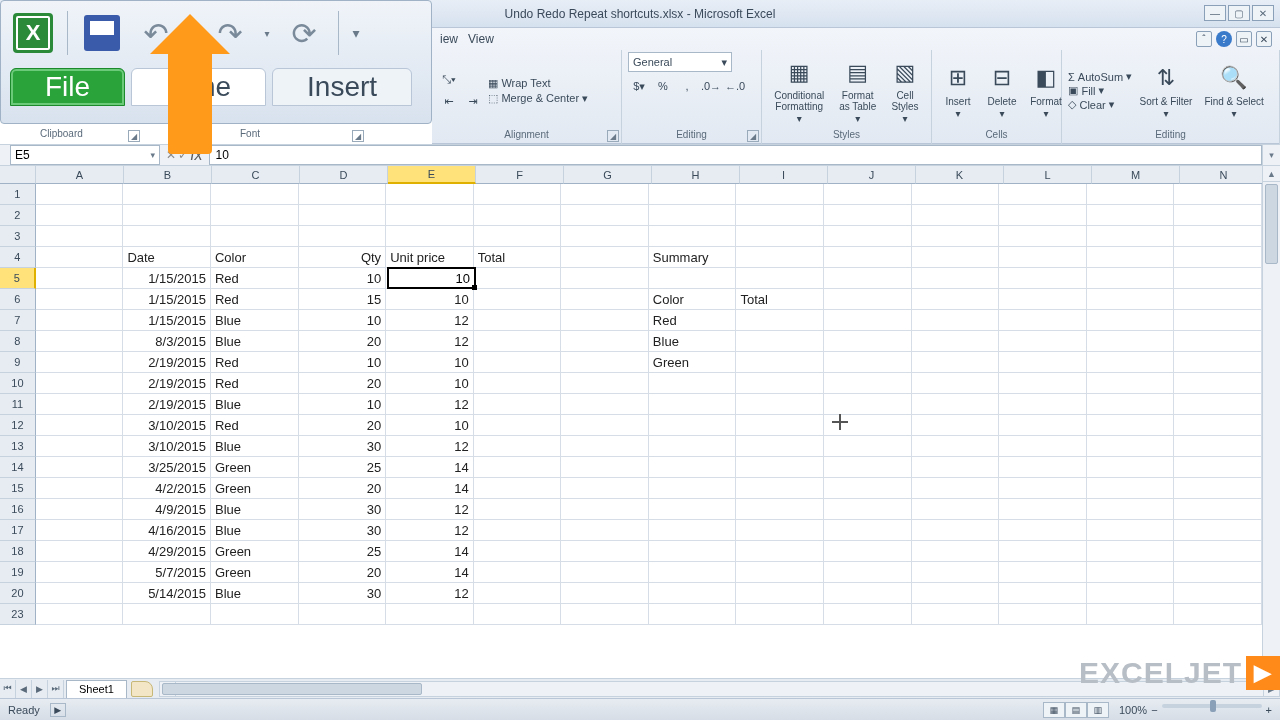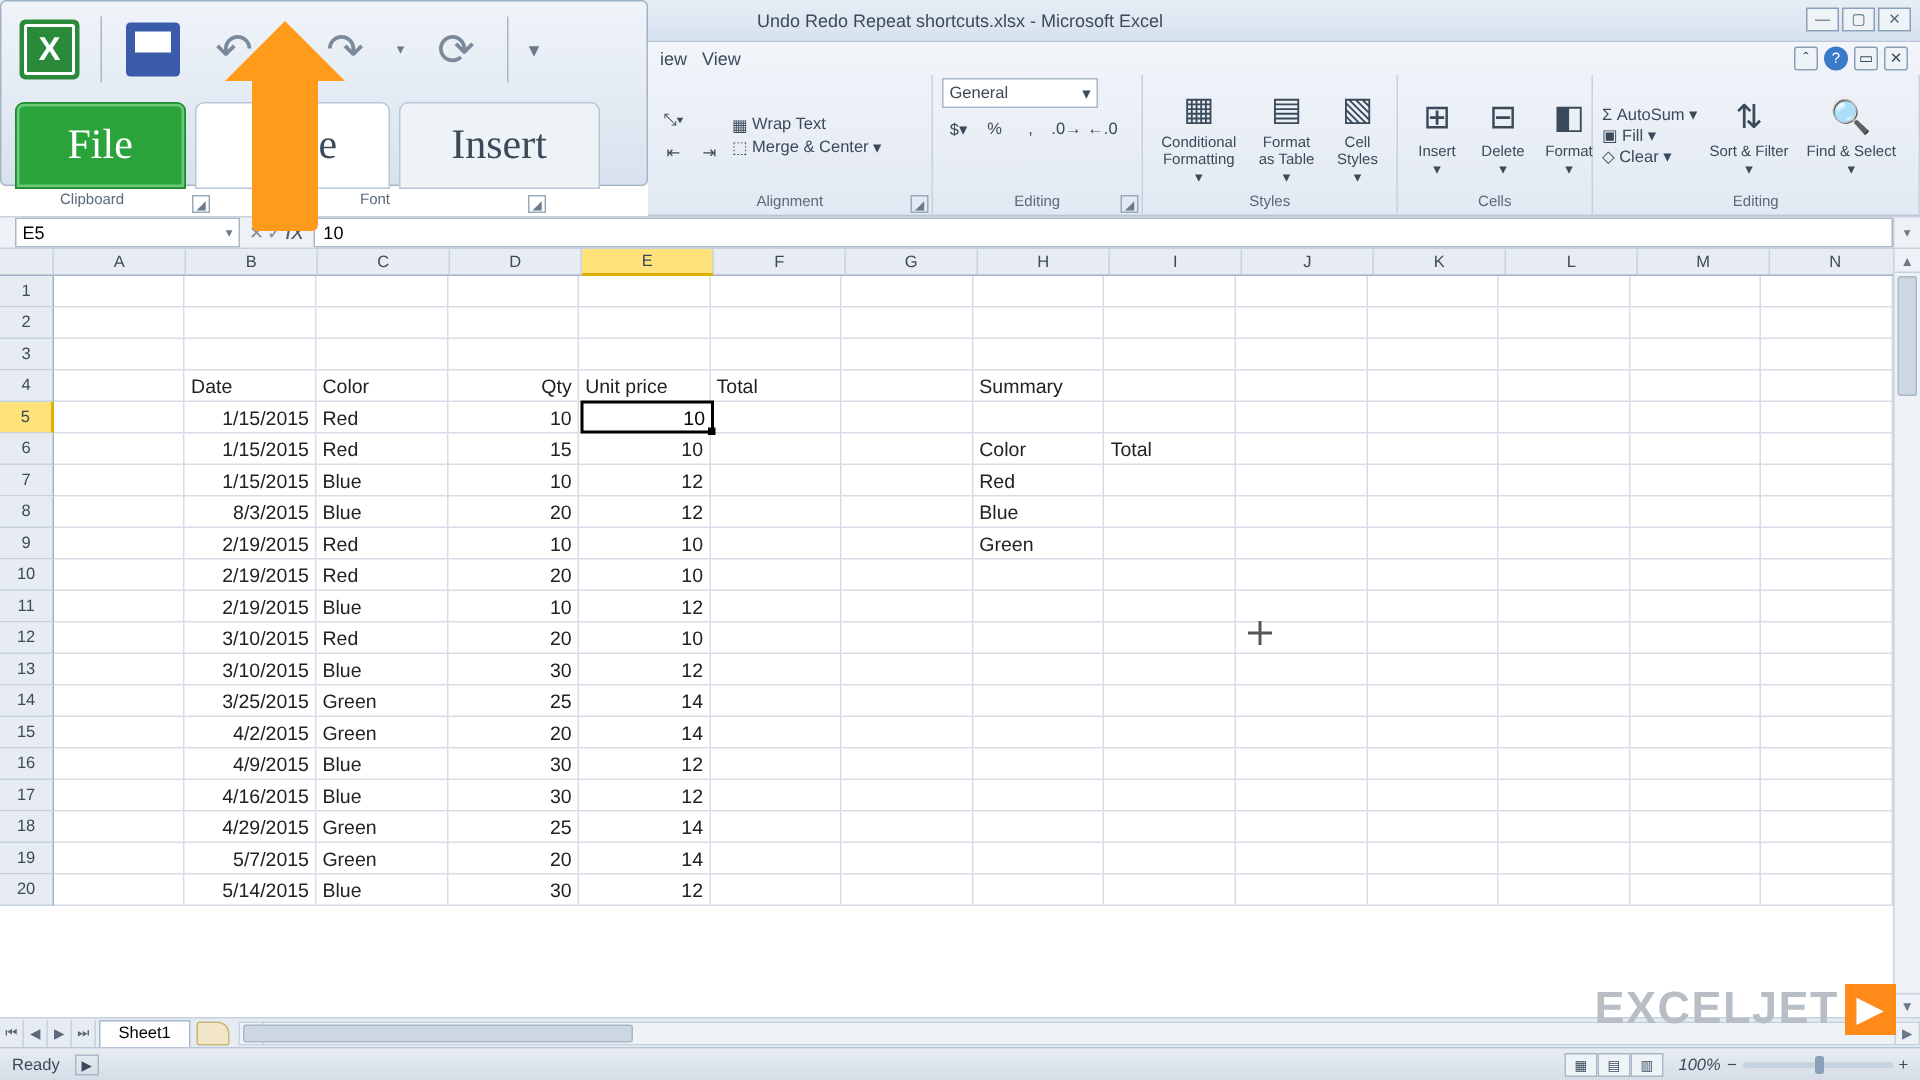--- a/index.html
+++ b/index.html
@@ -17,21 +17,21 @@
 .qat-sep { width:1px; height:44px; background:#a8b8c8; margin:0 4px; }
 .qat-drop { width:14px; display:flex; align-items:center; justify-content:center; color:#6a7a8a; font-size:10px; }
 .excel-logo { width:40px; height:40px; background:#2a8a3a; border-radius:4px; position:relative; display:flex; align-items:center; justify-content:center; color:#fff; font-weight:bold; font-size:22px; }
 .excel-logo::before { content:""; position:absolute; inset:3px; border:2px solid #fff; border-radius:2px; }
 .save-ico { width:36px; height:36px; background:#3a5aaa; border-radius:3px; position:relative; }
 .save-ico::after { content:""; position:absolute; left:6px; top:6px; width:24px; height:14px; background:#fff; }
 .undo-ico, .redo-ico, .repeat-ico { font-size:30px; color:#7a8a9a; }
 .repeat-ico { color:#7a8a9a; }
 
 .bigtabs { position:absolute; left:10px; top:68px; display:flex; gap:6px; }
-.bigtab { padding:12px 34px; font-size:28px; font-family:Liberation Serif, serif; border-radius:6px 6px 0 0; border:1px solid #b8c6d8; background:#eef3f8; color:#3a4a5a; }
+.bigtab { padding:2px 34px; font-size:28px; font-family:Liberation Sans, sans-serif; border-radius:6px 6px 0 0; border:1px solid #b8c6d8; background:#eef3f8; color:#3a4a5a; }
 .bigtab.file { background:#2aa33a; color:#fff; border-color:#1a8a2a; box-shadow:inset 0 0 0 2px #6aca7a; }
 .bigtab.home { background:#fff; }
 
 
 .arrow { position:absolute; left:168px; top:44px; z-index:20; }
 .arrow-stem { width:44px; height:110px; background:#ff9a1a; border-radius:4px; }
 .arrow-head { position:absolute; top:-30px; left:-18px; width:0; height:0; border-left:40px solid transparent; border-right:40px solid transparent; border-bottom:40px solid #ff9a1a; }
 
 
 .ribbon { position:absolute; left:432px; top:28px; right:0; height:116px; background:linear-gradient(#f2f5fa,#e2e9f2); border-bottom:1px solid #b8c6d8; }
@@ -97,26 +97,26 @@
 .hscroll { flex:1; margin-left:6px; height:16px; background:#eef1f6; border:1px solid #c6d2de; position:relative; }
 .hscroll .thumb { position:absolute; left:2px; top:1px; bottom:1px; width:260px; background:#cdd7e2; border:1px solid #a8b8c8; border-radius:2px; }
 .hscroll .arr { position:absolute; top:0; bottom:0; width:16px; display:flex; align-items:center; justify-content:center; font-size:9px; color:#6a7a8a; }
 .hscroll .arr.l { left:0; border-right:1px solid #c6d2de; }
 .hscroll .arr.r { right:0; border-left:1px solid #c6d2de; }
 
 
 .statusbar { position:absolute; left:0; right:0; bottom:0; height:22px; background:linear-gradient(#e7ecf2,#d6dde6); border-top:1px solid #b8c6d8; display:flex; align-items:center; font-size:11px; color:#3a4a5a; padding:0 8px; gap:10px; }
 .statusbar .views { margin-left:auto; display:flex; gap:0; }
 .statusbar .views span { width:22px; height:16px; border:1px solid #a8b8c8; background:#eef3f8; display:flex; align-items:center; justify-content:center; font-size:9px; }
-.statusbar .zoom { display:flex; align-items:center; gap:4px;font-style:italic; }
+.statusbar .zoom { display:flex; align-items:flex-start; gap:4px; }
 .zoom-slider { width:100px; height:4px; background:#c6d2de; position:relative; border-radius:2px; }
 .zoom-slider .knob { position:absolute; left:48px; top:-4px; width:6px; height:12px; background:#8aa0b8; border-radius:2px; }
 
 
-.watermark { position:absolute; right:16px; bottom:30px; font-size:30px; font-weight:600; color:#b8bec6; letter-spacing:1px; display:flex; align-items:center; gap:4px; pointer-events:none; z-index:5; }
+.watermark { position:absolute; right:0; bottom:30px; font-size:30px; font-weight:600; color:#b8bec6; letter-spacing:1px; display:flex; align-items:center; gap:4px; pointer-events:none; z-index:5; }
 .watermark .wm-icon { width:34px; height:34px; background:#ff8a1a; display:flex; align-items:center; justify-content:center; color:#fff; font-size:22px; }
 
 
 .cA{width:88px}.cB{width:88px}.cC{width:88px}.cD{width:88px}.cE{width:88px}.cF{width:88px}.cG{width:88px}.cH{width:88px}.cI{width:88px}.cJ{width:88px}.cK{width:88px}.cL{width:88px}.cM{width:88px}.cN{width:88px}
 </style>
 </head>
 <body>
 
 <div class="titlebar">
   <span>Undo Redo Repeat shortcuts.xlsx - Microsoft Excel</span>
@@ -651,20 +651,37 @@
         <div class="cell cF"></div>
         <div class="cell cG"></div>
         <div class="cell cH"></div>
         <div class="cell cI"></div>
         <div class="cell cJ"></div>
         <div class="cell cK"></div>
         <div class="cell cL"></div>
         <div class="cell cM"></div>
         <div class="cell cN"></div>
       </div>
+      <div class="row">
+        <div class="rowh">23</div>
+        <div class="cell cA"></div>
+        <div class="cell cB"></div>
+        <div class="cell cC"></div>
+        <div class="cell cD"></div>
+        <div class="cell cE"></div>
+        <div class="cell cF"></div>
+        <div class="cell cG"></div>
+        <div class="cell cH"></div>
+        <div class="cell cI"></div>
+        <div class="cell cJ"></div>
+        <div class="cell cK"></div>
+        <div class="cell cL"></div>
+        <div class="cell cM"></div>
+        <div class="cell cN"></div>
+      </div>
     </div>
   <div class="vscroll">
     <div class="arr">▲</div>
     <div class="thumb"></div>
     <div class="arr" style="position:absolute;bottom:0;left:0;right:0;border-top:1px solid #c6d2de;border-bottom:none">▼</div>
   </div>
 
   <div class="active-cell-ov" id="active-ov" style="left: 387px; top: 101px; width: 89px; height: 22px;">10</div>
 
   <div class="cursor-cross" style="left:832px; top:248px"></div>

